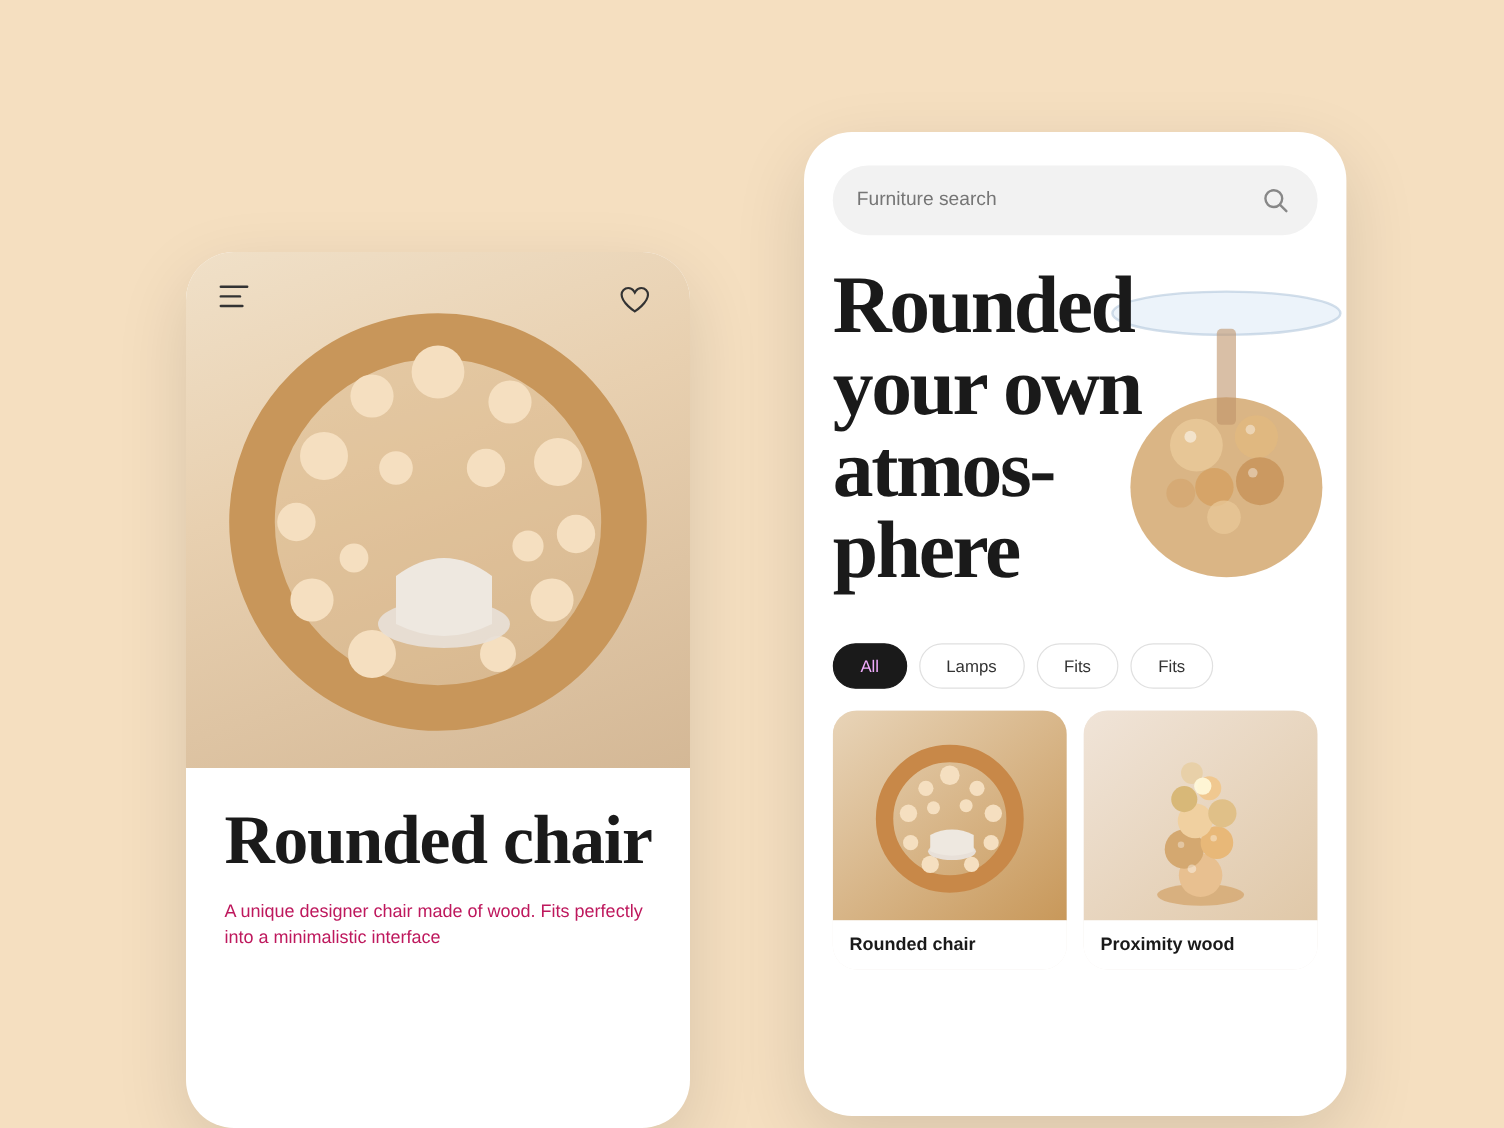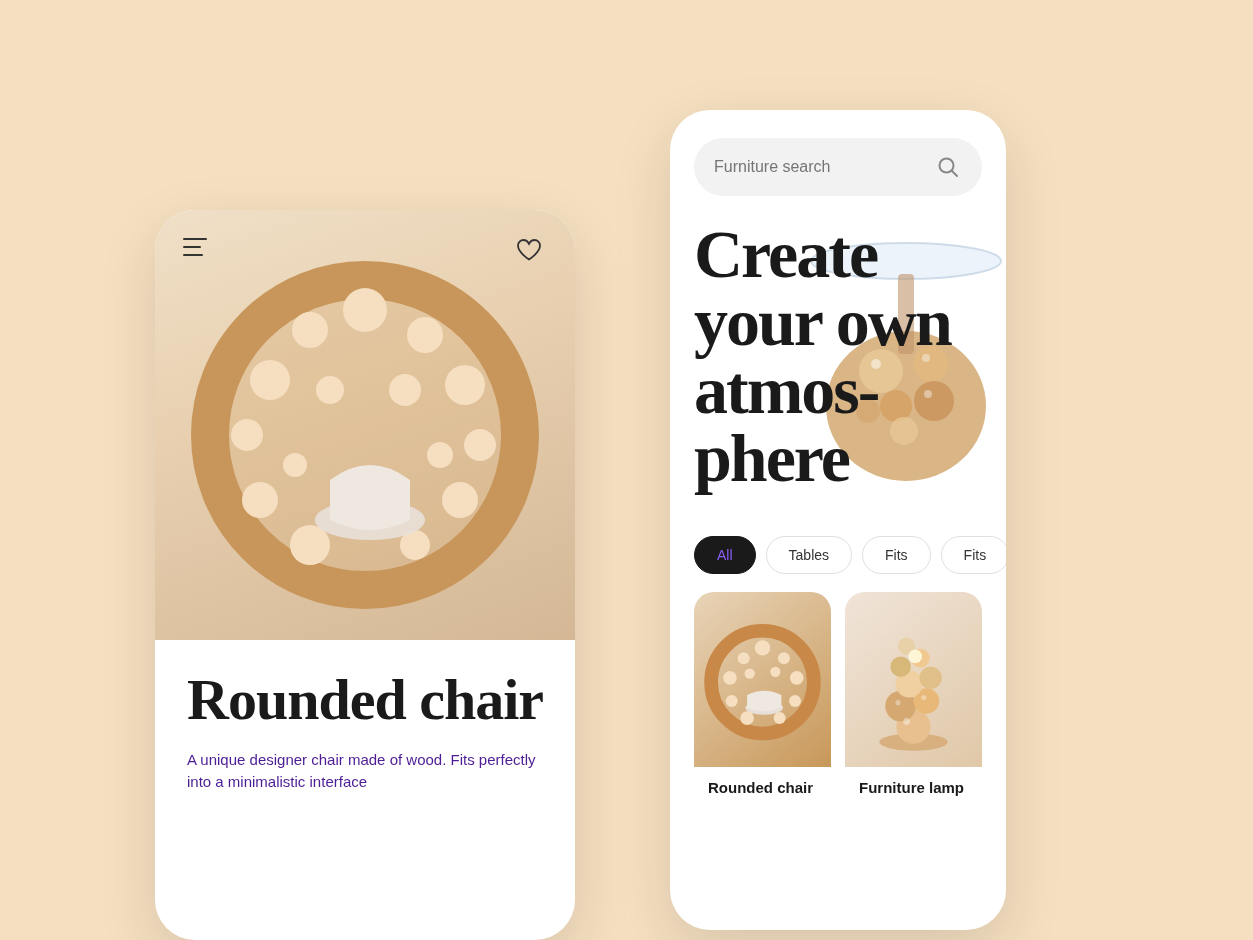--- a/index.html
+++ b/index.html
@@ -76,32 +76,32 @@
       font-weight: 700;
       line-height: 1.05;
       color: #1a1a1a;
       letter-spacing: -1px;
       font-family: Georgia, serif;
     }
 
     .product-description {
       margin-top: 18px;
       font-size: 15px;
-      color: #4c1d95;
+      color: #be185d;
       line-height: 1.5;
       font-family: Arial, sans-serif;
       font-weight: 400;
     }
 
     
     .right-phone {
       position: absolute;
       left: 670px;
       top: 110px;
-      width: 336px;
+      width: 452px;
       height: 820px;
       background: #fff;
       border-radius: 40px;
       overflow: hidden;
       box-shadow: 0 20px 60px rgba(0,0,0,0.12);
     }
 
     
     .search-bar {
       margin: 28px 24px 0;
@@ -175,21 +175,21 @@
       font-size: 14px;
       cursor: pointer;
       border: 1.5px solid #e0e0e0;
       background: #fff;
       color: #333;
       font-family: Arial, sans-serif;
       font-weight: 500;
     }
     .filter-chip.active {
       background: #1a1a1a;
-      color: #8b5cf6;
+      color: #f0abfc;
       border-color: #1a1a1a;
     }
 
     
     .product-grid {
       display: grid;
       grid-template-columns: 1fr 1fr;
       gap: 14px;
       padding: 18px 24px 0;
     }
@@ -287,21 +287,21 @@
     <div class="search-icon-btn">
       <svg width="22" height="22" viewBox="0 0 22 22" fill="none">
         <circle cx="9.5" cy="9.5" r="7" stroke="#888" stroke-width="2"></circle>
         <path d="M14.5 14.5L20 20" stroke="#888" stroke-width="2" stroke-linecap="round"></path>
       </svg>
     </div>
   </div>
 
   <div class="hero-section">
     <div class="hero-text">
-      <span>Create your own atmos-phere</span>
+      <span>Rounded your own atmos-phere</span>
     </div>
 
     <div class="hero-decoration">
       <svg class="table-illustration" viewBox="0 0 220 280" xmlns="http://www.w3.org/2000/svg">
 
         <ellipse cx="110" cy="55" rx="95" ry="18" fill="rgba(200,220,240,0.35)" stroke="rgba(180,200,220,0.6)" stroke-width="2"></ellipse>
 
         <ellipse cx="110" cy="200" rx="80" ry="75" fill="#d4a870" opacity="0.85"></ellipse>
 
         <circle cx="85" cy="165" r="22" fill="#e8c898" opacity="0.9"></circle>
@@ -315,21 +315,21 @@
         <circle cx="130" cy="152" r="4" fill="rgba(255,255,255,0.4)"></circle>
         <circle cx="132" cy="188" r="4" fill="rgba(255,255,255,0.4)"></circle>
 
         <rect x="102" y="68" width="16" height="80" fill="#c0956a" rx="4" opacity="0.6"></rect>
       </svg>
     </div>
   </div>
 
   <div class="filter-bar">
     <button class="filter-chip active">All</button>
-    <button class="filter-chip">Tables</button>
+    <button class="filter-chip">Lamps</button>
     <button class="filter-chip">Fits</button>
     <button class="filter-chip">Fits</button>
   </div>
 
   <div class="product-grid">
 
     <div class="product-card">
       <div class="product-card-image" style="background: linear-gradient(140deg, #e8d4b8 0%, #c8985a 100%);">
         <svg viewBox="0 0 160 175" width="145" height="160" xmlns="http://www.w3.org/2000/svg">
           <circle cx="80" cy="90" r="60" fill="none" stroke="#c88848" stroke-width="16"></circle>
@@ -367,16 +367,16 @@
           <circle cx="88" cy="62" r="11" fill="#f0c890"></circle>
           <circle cx="72" cy="48" r="10" fill="#e8d0a8"></circle>
 
           <circle cx="82" cy="60" r="8" fill="rgba(255,250,220,0.9)"></circle>
 
           <circle cx="72" cy="136" r="4" fill="rgba(255,255,255,0.4)"></circle>
           <circle cx="62" cy="114" r="3" fill="rgba(255,255,255,0.35)"></circle>
           <circle cx="92" cy="108" r="3" fill="rgba(255,255,255,0.35)"></circle>
         </svg>
       </div>
-      <div class="product-card-name">Furniture lamp</div>
+      <div class="product-card-name">Proximity wood</div>
     </div>
   </div>
 </div>
 
 </body></html>

